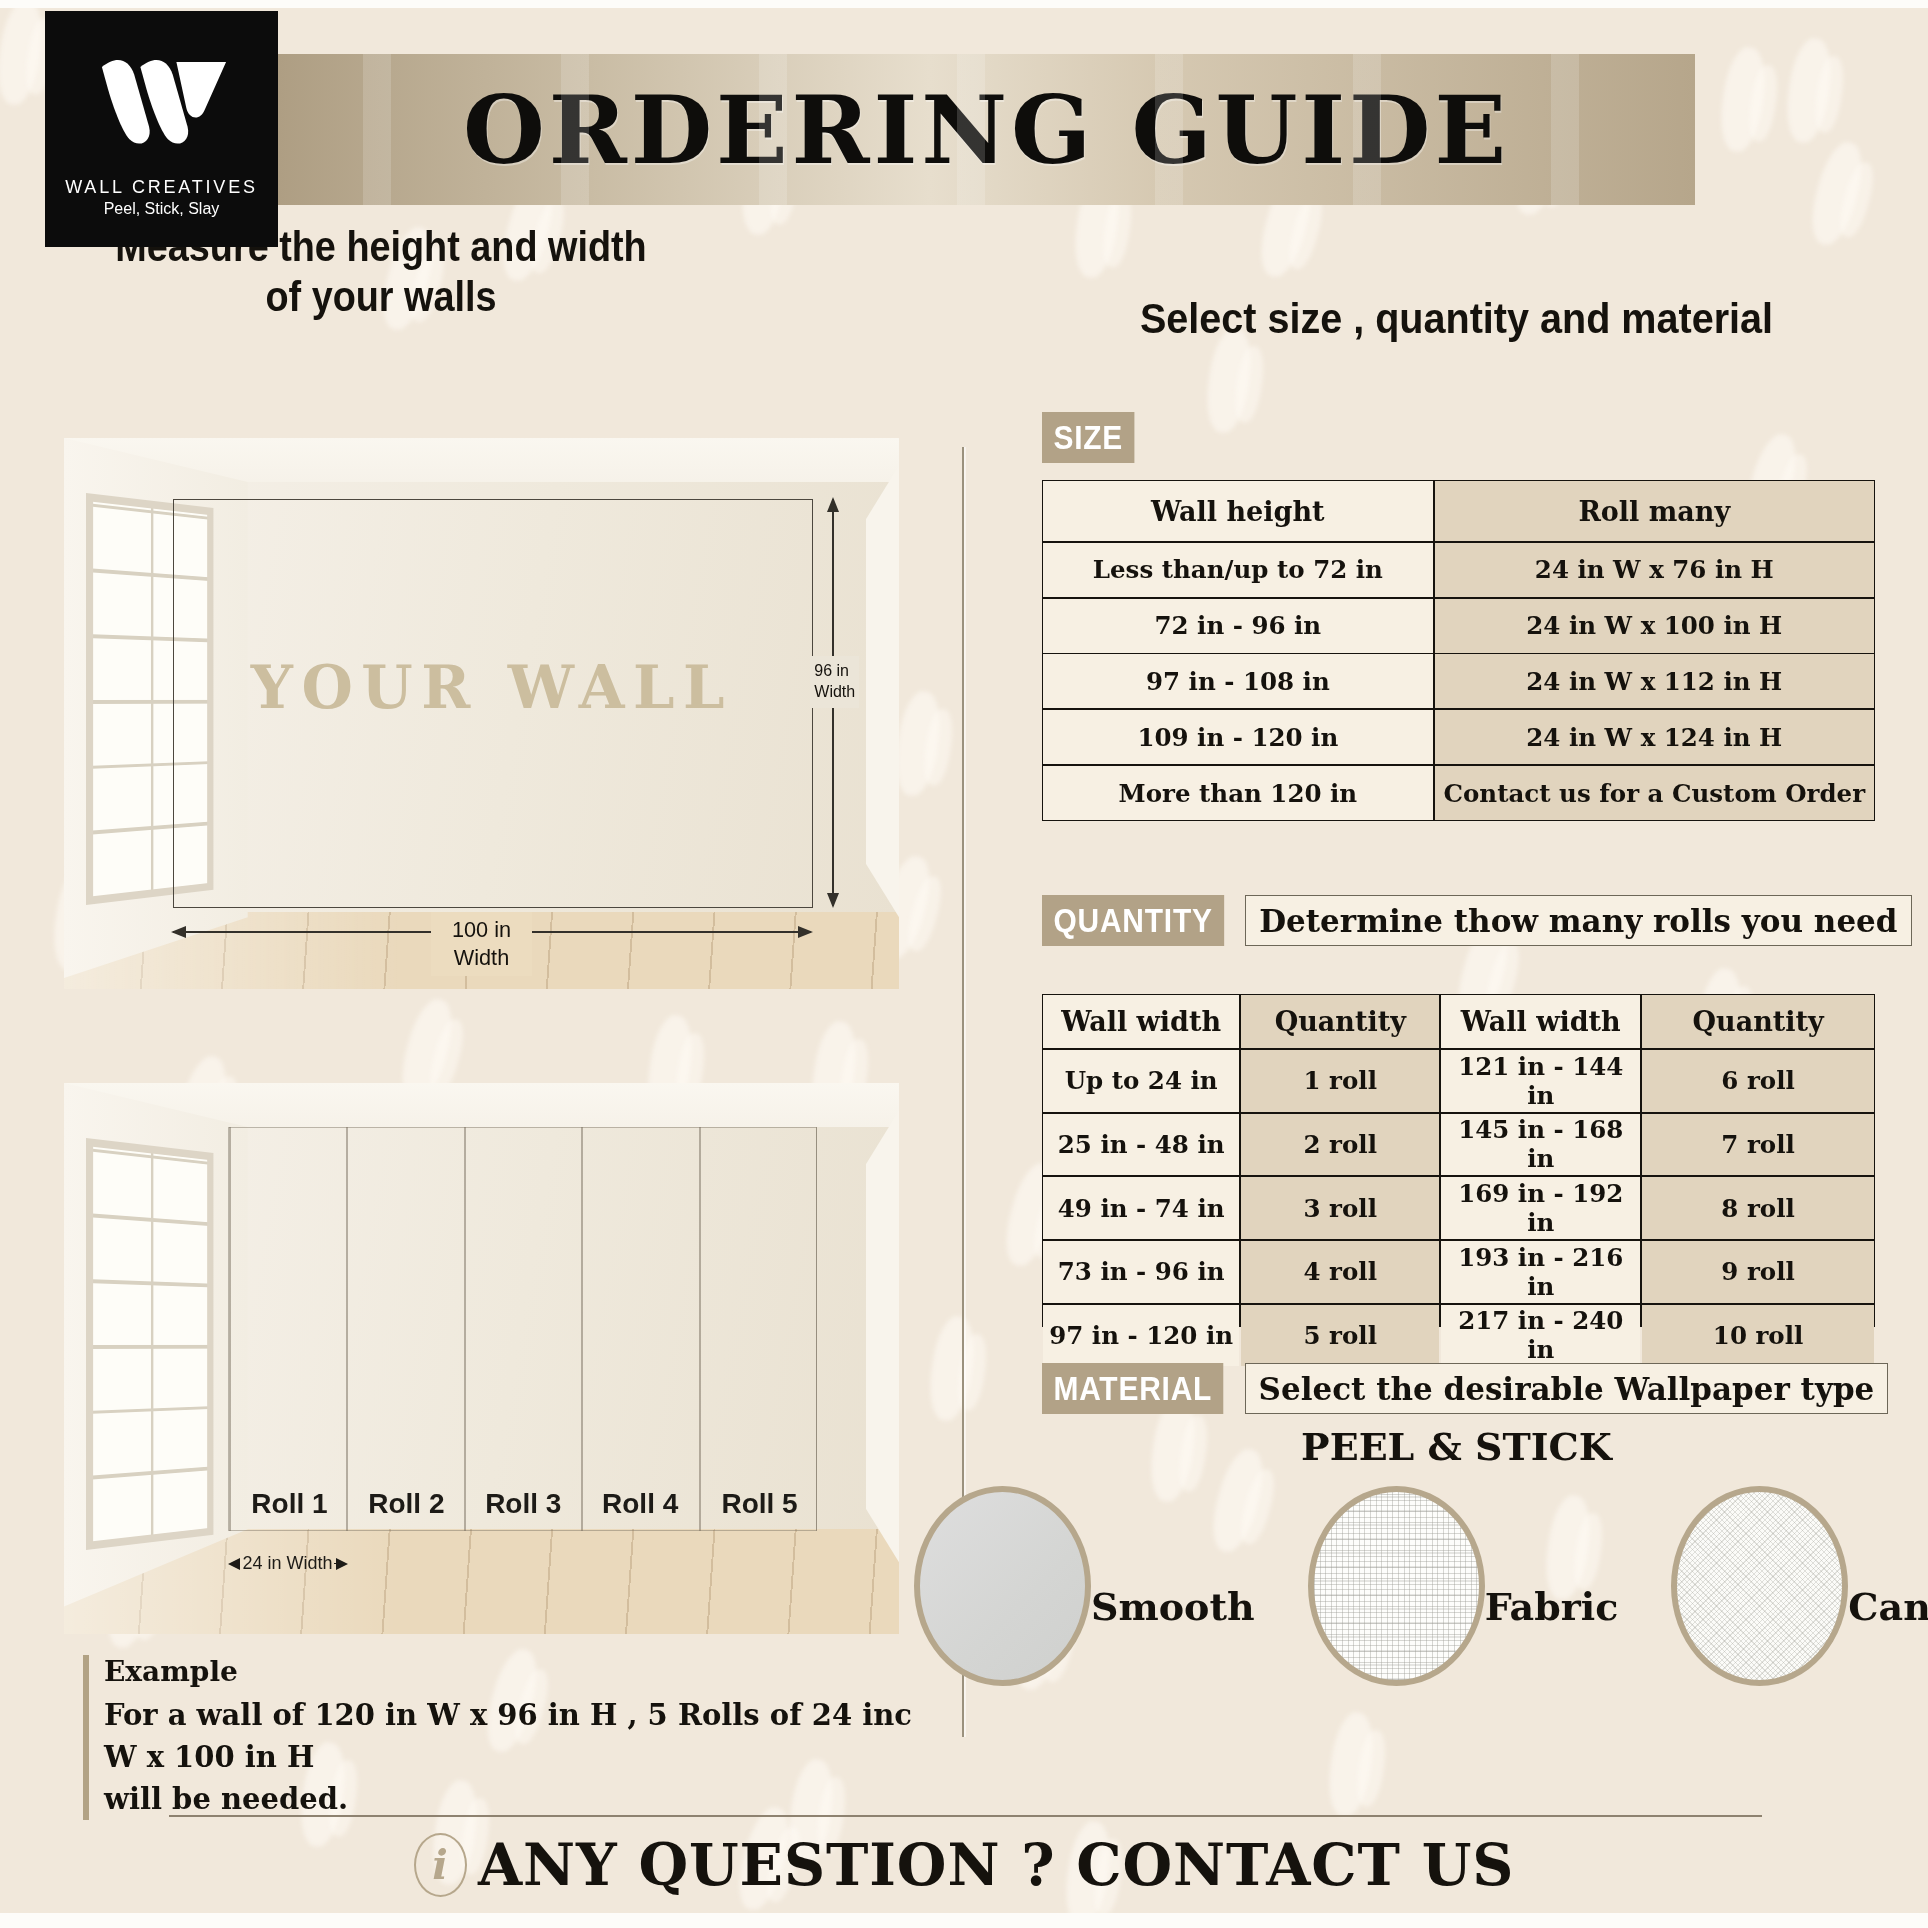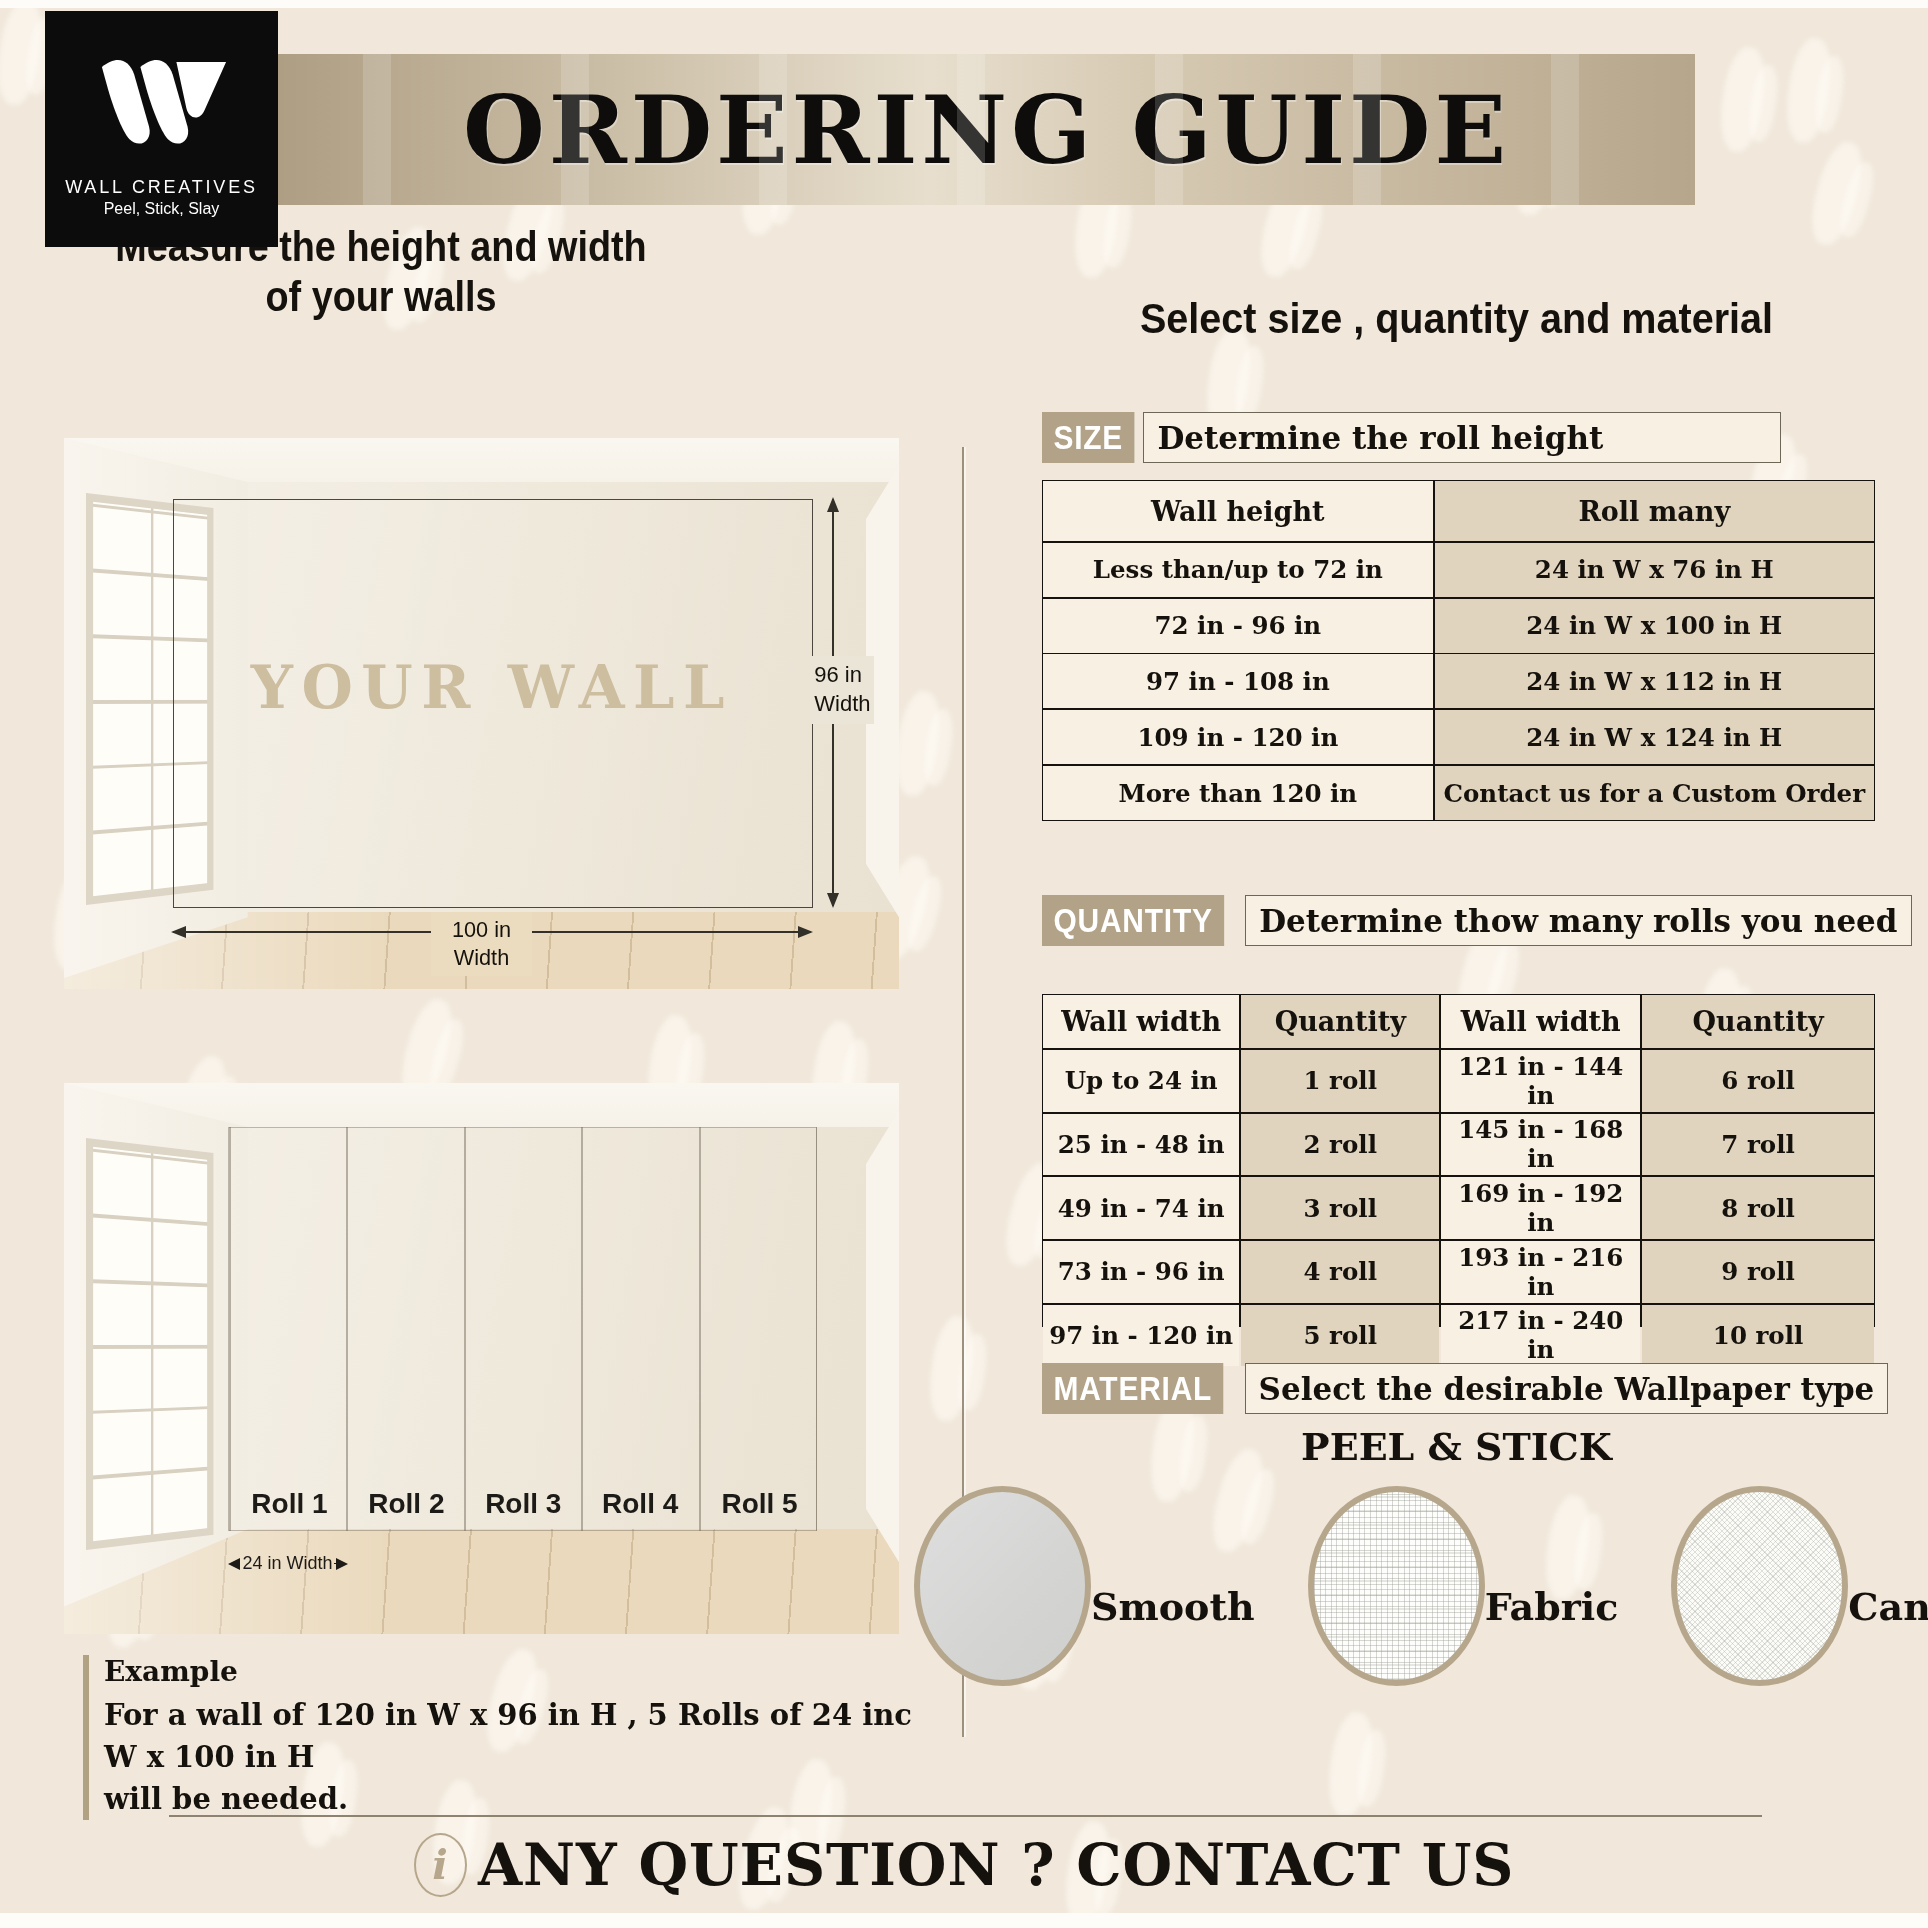--- a/index.html
+++ b/index.html
@@ -60,21 +60,21 @@
           linear-gradient(90deg,transparent calc(50% - 1.9px),#d8d1c1 calc(50% - 1.9px),#d8d1c1 calc(50% + 1.9px),transparent calc(50% + 1.9px)),
           repeating-linear-gradient(0deg,transparent 0 calc(16.6% - 3.8px),#d8d1c1 calc(16.6% - 3.8px),#d8d1c1 16.6%);}
   .wall-outline{position:absolute;left:13%;top:11%;width:76.5%;height:74%;
         border:1.9px solid #4c473e;}
   .wall-label{position:absolute;left:13%;top:39%;width:76.5%;text-align:center;
         font-family:"DejaVu Serif",serif;font-weight:bold;font-size:59px;letter-spacing:8.5px;color:#ccbe9f;}
   .dim-v{position:absolute;left:92%;top:11%;height:74%;width:1.9px;background:#33302a;}
   .dim-v::before{content:'';position:absolute;top:-1.9px;left:-5.6px;border:6.6px solid transparent;border-top:none;border-bottom:15px solid #33302a;}
   .dim-v::after{content:'';position:absolute;bottom:-1.9px;left:-5.6px;border:6.6px solid transparent;border-bottom:none;border-top:15px solid #33302a;}
   .dim-v-label{position:absolute;left:89.4%;top:39.5%;background:#ebe5d8;padding:5.6px 3.8px;
-        font-size:22px;line-height:1.3;}
+        font-size:16px;line-height:1.3;}
   .dim-h{position:absolute;left:13%;width:76.5%;top:89.5%;height:1.9px;background:#33302a;}
   .dim-h::before{content:'';position:absolute;left:-1.9px;top:-5.6px;border:6.6px solid transparent;border-left:none;border-right:15px solid #33302a;}
   .dim-h::after{content:'';position:absolute;right:-1.9px;top:-5.6px;border:6.6px solid transparent;border-right:none;border-left:15px solid #33302a;}
   .dim-h-label{position:absolute;left:44%;top:86%;width:12%;text-align:center;background:#ecdcbf;
         padding:3.8px 0;font-size:21.7px;line-height:1.3;}
   .panels{position:absolute;left:19.7%;top:8%;width:70.3%;height:73%;
         border:0.9px solid rgba(120,110,95,.45);
         background:repeating-linear-gradient(90deg,rgba(120,110,95,.5) 0 1.9px,transparent 1.9px 20%);}
   .roll-label{position:absolute;top:73.5%;transform:translateX(-50%);font-weight:bold;font-size:28px;color:#1d1b17;}
   .rl1{left:27%;} .rl2{left:41%;} .rl3{left:55%;} .rl4{left:69%;} .rl5{left:83.3%;}
@@ -262,21 +262,20 @@
     <div class="ex-line">For a wall of 120 in W x 96 in H , 5 Rolls of 24 inc W x 100 in H</div>
     <div class="ex-line">will be needed.</div>
   </div>
 
   <div class="v-divider"></div>
 
   <div class="select-heading">Select size , quantity and material</div>
 
   <div class="section-head sh-size">
     <div class="section-label">SIZE</div>
-    <div class="section-desc">Determine the roll height</div>
   </div>
   <div class="tbl size-tbl">
     <div class="cell hd cream">Wall height</div>
     <div class="cell hd tan">Roll many</div>
     <div class="cell cream">Less than/up to 72 in</div>
     <div class="cell tan">24 in W x 76 in H</div>
     <div class="cell cream">72 in - 96 in</div>
     <div class="cell tan">24 in W x 100 in H</div>
     <div class="cell cream">97 in - 108 in</div>
     <div class="cell tan">24 in W x 112  in H</div>

